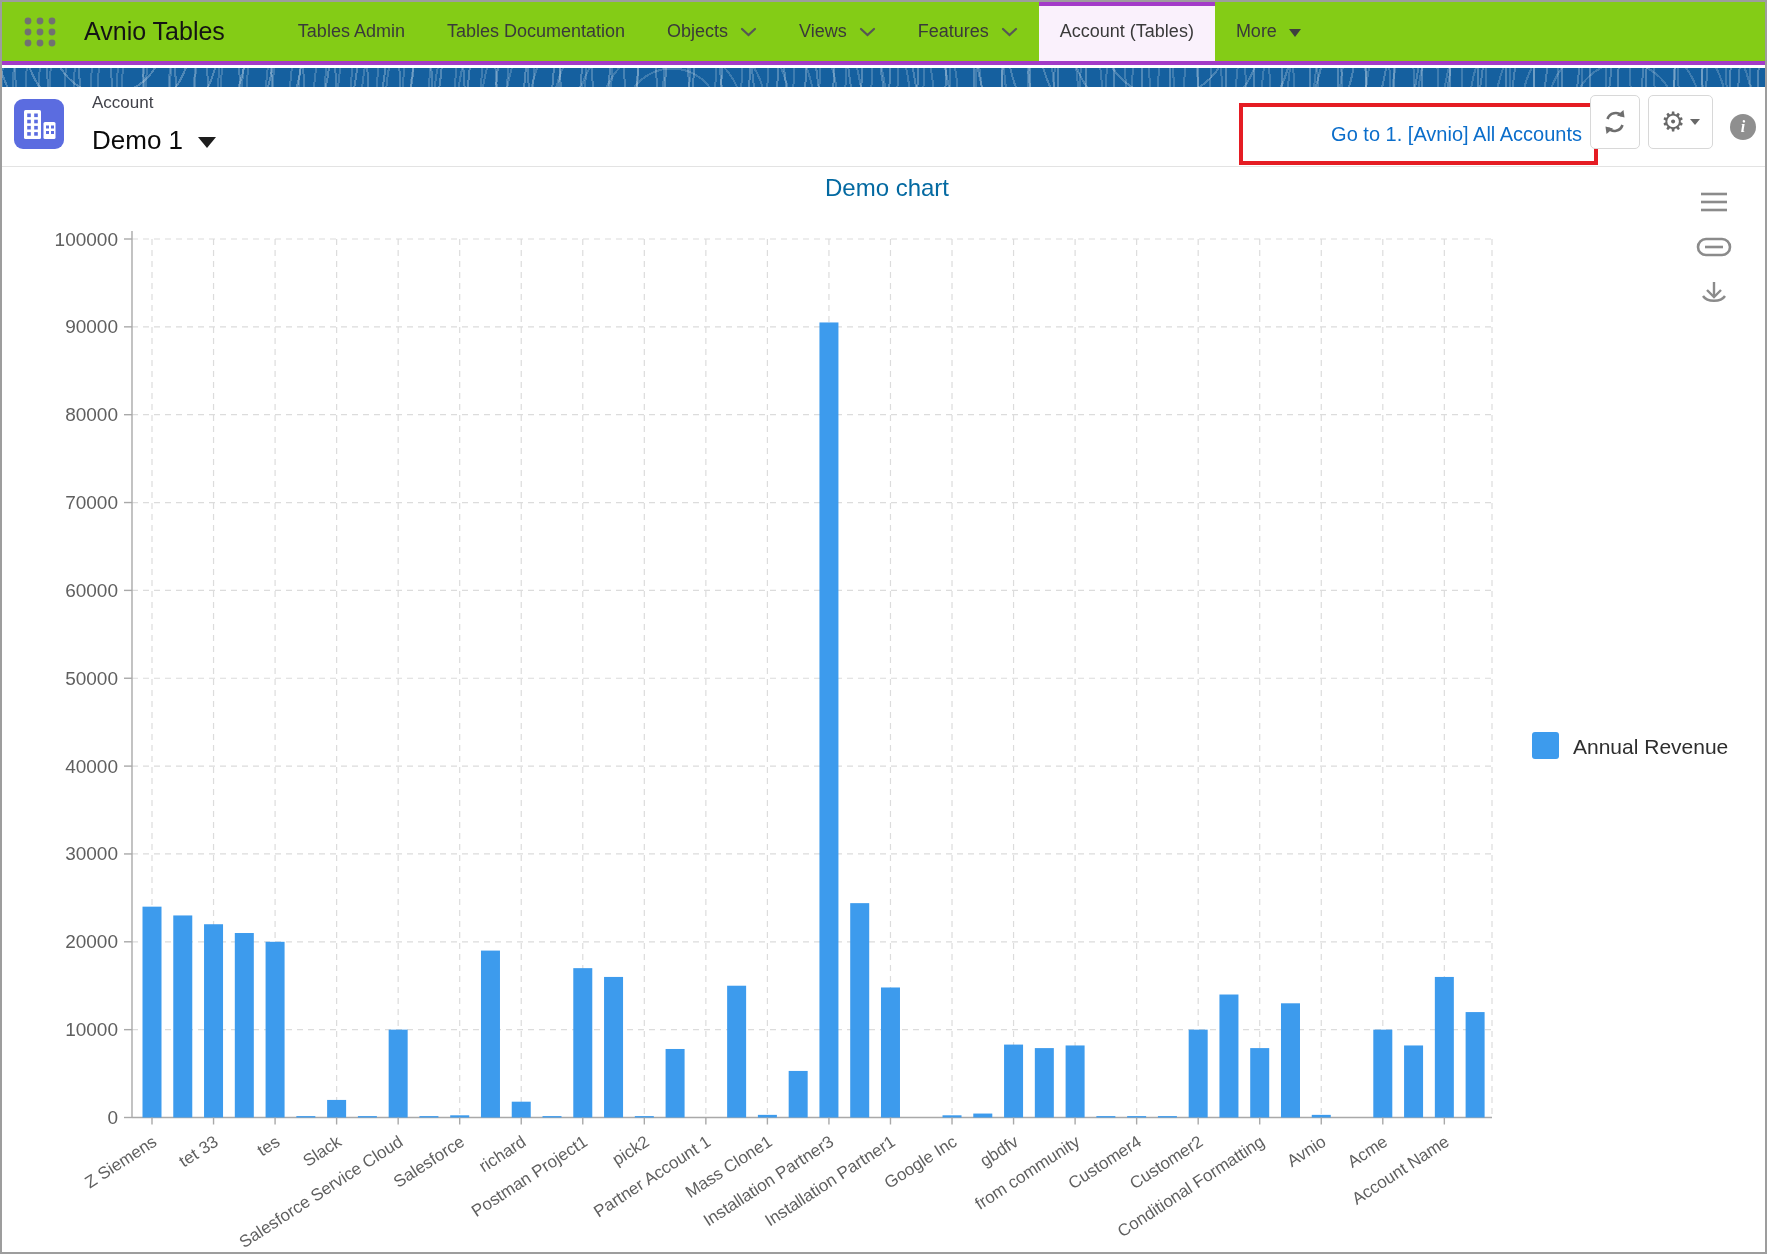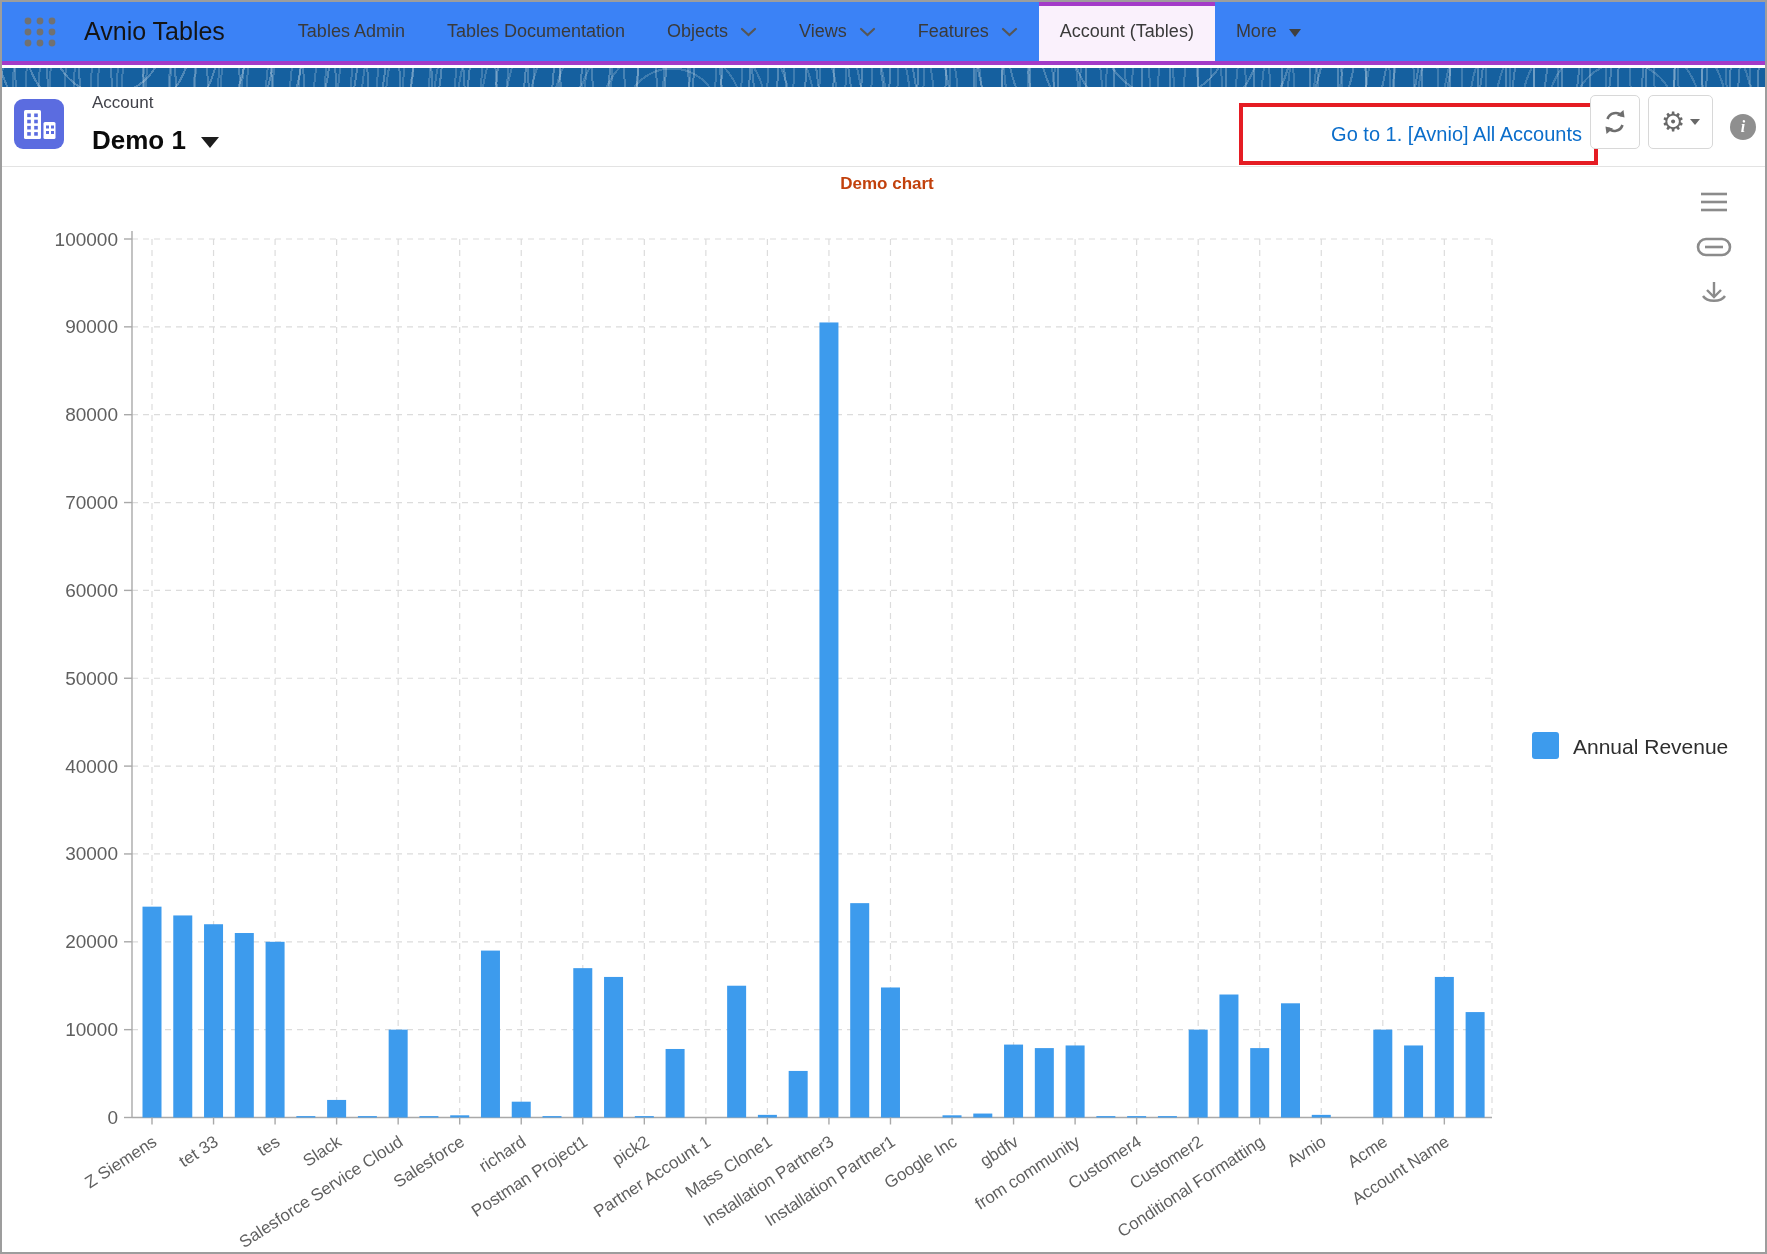--- a/index.html
+++ b/index.html
@@ -5,21 +5,21 @@
   :root{
     --accent-purple:#a33bc8; --active-tab-bg:#faf1fc; --banner-blue:#15609f;
     --entity-icon-purple:#5b6ce0; --link-blue:#0b6ecb; --annotation-red:#e51c23;
     --bar-blue:#3d9bed;
   }
   *{box-sizing:border-box;margin:0;padding:0}
   html,body{width:1767px;height:1254px;font-family:"Liberation Sans",sans-serif;background:#fff;overflow:hidden}
   .screen{position:absolute;inset:0;border:2px solid #9d9d9d;background:#fff}
 
   
-  .navbar{height:63px;display:flex;align-items:stretch;padding-left:20px;background:#3b82f6;border-bottom:4px solid var(--accent-purple)}
+  .navbar{height:63px;display:flex;align-items:stretch;padding-left:20px;background:#84cc16;border-bottom:4px solid var(--accent-purple)}
   .waffle{width:36px;height:36px;align-self:center;margin-right:26px;cursor:pointer}
   .app-name{align-self:center;font-size:25px;color:#141414;margin-right:52px;white-space:nowrap}
   .tabs{display:flex;align-items:stretch}
   .tab{display:flex;align-items:center;gap:12px;padding:0 21px;font-size:18px;color:#3a3a3a;white-space:nowrap;position:relative;cursor:pointer}
   .tab.active{background:var(--active-tab-bg)}
   .tab.active::before{content:"";position:absolute;top:-0px;left:0;right:0;height:4px;background:var(--accent-purple)}
   .chev{display:inline-block}
   .tri-solid{display:inline-block;width:0;height:0;border-left:6px solid transparent;border-right:6px solid transparent;border-top:8px solid #3f3f3f;margin-top:3px}
 
   
@@ -30,34 +30,34 @@
       repeating-radial-gradient(circle at 38% 250%, transparent 0 22px, rgba(255,255,255,.18) 22px 24px),
       repeating-radial-gradient(circle at 66% -180%, transparent 0 30px, rgba(255,255,255,.22) 30px 32px),
       repeating-radial-gradient(circle at 92% 240%, transparent 0 24px, rgba(255,255,255,.18) 24px 26px);}
 
   
   .page-header{height:74px;background:#fff;position:relative;display:flex;align-items:center;padding-left:12px}
   .entity-icon{width:50px;height:50px;flex:0 0 auto}
   .titles{margin-left:28px}
   .entity-label{font-size:17px;color:#41424a;margin-bottom:12px}
   .record-row{display:flex;align-items:center;gap:15px;cursor:pointer}
-  .record-title{font-size:26px;font-weight:700;color:#0b0b0b}
+  .record-title{font-size:26px;font-weight:400;color:#0b0b0b}
   .caret{width:0;height:0;border-left:9px solid transparent;border-right:9px solid transparent;border-top:11px solid #1d1d1d;margin-top:4px}
   .red-box{position:absolute;left:1237px;top:16px;width:359px;height:62px;border:4px solid var(--annotation-red);display:flex;align-items:center;justify-content:flex-end;padding-right:12px}
   .goto-link{font-size:20px;color:var(--link-blue);text-decoration:none;white-space:nowrap;cursor:pointer}
   .icon-btn{position:absolute;top:8px;height:54px;background:#fff;border:1px solid #d8d8d8;border-radius:5px;display:flex;align-items:center;justify-content:center;cursor:pointer}
   .btn-refresh{left:1588px;width:50px}
   .btn-gear{left:1646px;width:65px;gap:5px}
   .gear-glyph{font-size:27px;color:#686868;line-height:1}
   .gear-caret{width:0;height:0;border-left:5px solid transparent;border-right:5px solid transparent;border-top:6px solid #686868}
   .info-circle{position:absolute;left:1728px;top:27px;width:26px;height:26px;border-radius:50%;background:#8f8f8f;color:#fff;font-size:16px;font-weight:700;display:flex;align-items:center;justify-content:center;cursor:pointer;font-family:"Liberation Serif",serif;font-style:italic}
 
   
   .chart-card{position:absolute;top:164px;left:0;right:0;bottom:0;background:#fff;border-top:1px solid #e3e3e3}
-  .chart-title{position:absolute;top:7px;left:885px;transform:translateX(-50%);font-size:17px;font-weight:700;color:#c2410c;white-space:nowrap}
+  .chart-title{position:absolute;top:7px;left:885px;transform:translateX(-50%);font-size:24px;font-weight:400;color:#0369a1;white-space:nowrap}
   .chart-tools{position:absolute;left:1694px;top:24px;display:flex;flex-direction:column;gap:22px;align-items:center}
   .tool{cursor:pointer;line-height:0}
   #chart{position:absolute;inset:0;width:1767px;height:1086px}
   .grid{stroke:#dcdcdc;stroke-width:1.2;stroke-dasharray:6 5}
   .axis{stroke:#a9a9a9;stroke-width:1.4}
   .ylab,.xlab{fill:#5f5f5f}
   .ylab{font-size:19px}
   .xlab{font-size:17px}
   .legend-text{fill:#2e2e2e;font-size:21px}
 </style>

